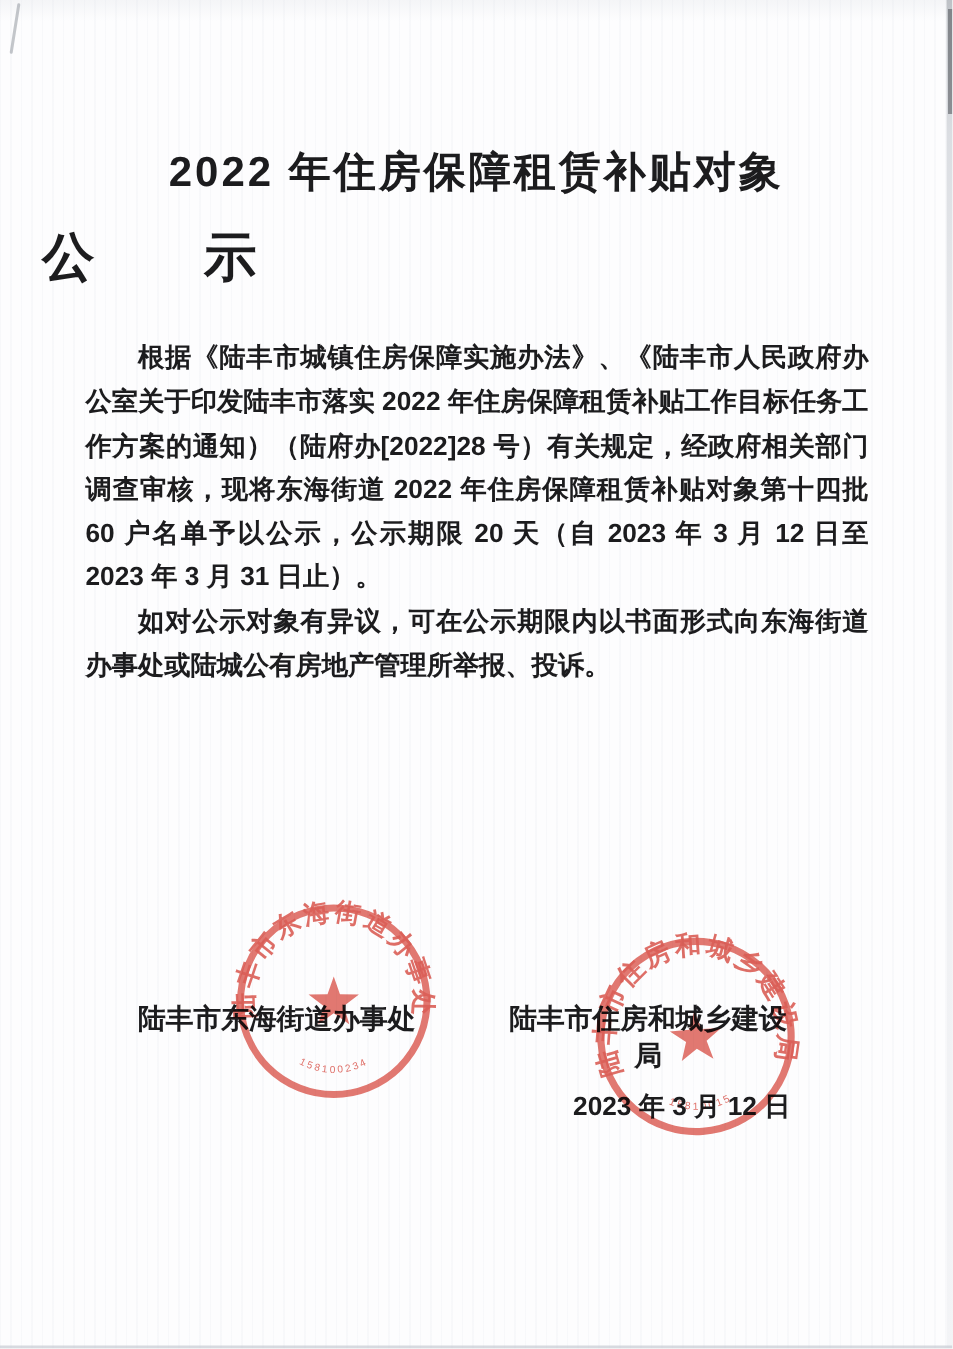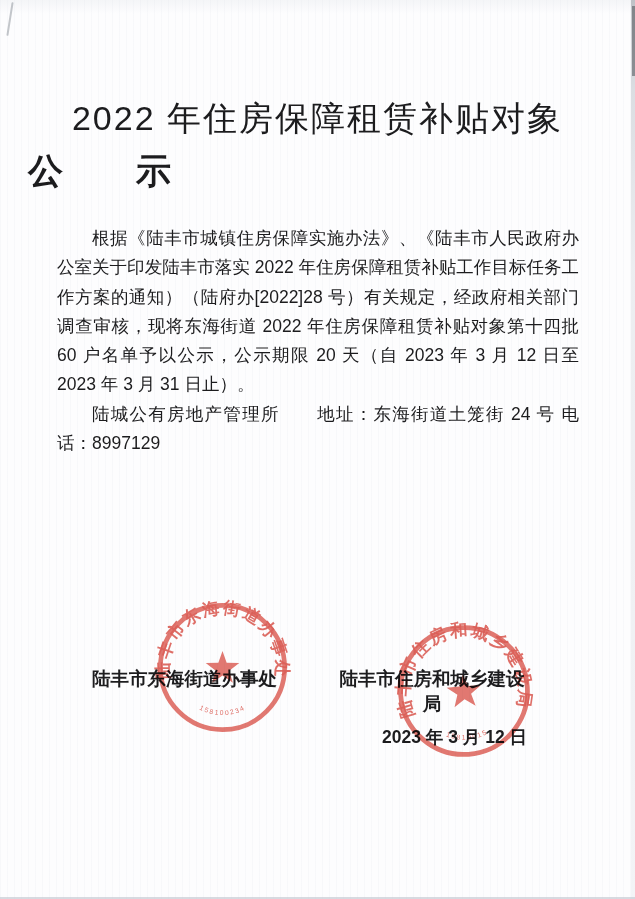--- a/index.html
+++ b/index.html
@@ -17,25 +17,25 @@
   }
   
   .edge-right{position:absolute;top:0;right:0;width:4px;height:100%;
     background:linear-gradient(180deg,#878d95 0%,#b9bec6 10%,#dbdee3 30%,#e9ebef 100%);opacity:.5;}
   .corner-tr-mark{position:absolute;top:6px;right:0;width:3px;height:70px;background:#4c5056;opacity:.55;}
   .scratch-tl{position:absolute;top:2px;left:9px;width:2px;height:34px;background:#7d838c;
     transform:rotate(9deg);opacity:.45;border-radius:2px;}
   .edge-bottom{position:absolute;bottom:0;left:0;width:100%;height:2px;background:#c9ced6;opacity:.75;}
   
   .doc-title{position:absolute;top:96px;left:0;width:100%;text-align:center;
-    font-size:34px;font-weight:400;letter-spacing:2px;}
+    font-size:28px;font-weight:700;letter-spacing:2px;}
   .doc-subtitle{position:absolute;top:148px;left:0;width:100%;text-align:left;
     font-size:35px;font-weight:700;letter-spacing:1px;margin-left:28px;}
   .doc-body{position:absolute;top:224px;left:57px;width:522px;
-    font-size:17.5px;line-height:29.3px;font-weight:400;
+    font-size:17.5px;line-height:29.3px;font-weight:700;
     text-align:justify;}
   .doc-body p{margin:0;text-indent:2em;}
   .doc-body p.attachment{margin-top:10px;}
   
   .sign-left-org{position:absolute;top:666px;left:92px;font-size:18.5px;font-weight:700;z-index:2;}
   .sign-right{position:absolute;top:666px;left:337px;width:190px;text-align:center;z-index:2;}
   .sign-right-org{font-size:18.5px;font-weight:700;}
   .sign-right-date{margin-top:9px;font-size:17.5px;font-weight:700;text-align:right;}
   
   .seal{position:absolute;color:var(--seal-red,#d94a40);
@@ -54,21 +54,21 @@
   <div class="scratch-tl"></div>
   <div class="edge-right"></div>
   <div class="corner-tr-mark"></div>
   <div class="edge-bottom"></div>
 
   <div class="doc-title">2022 年住房保障租赁补贴对象</div>
   <div class="doc-subtitle">公　　示</div>
 
   <div class="doc-body">
     <p>根据《陆丰市城镇住房保障实施办法》、《陆丰市人民政府办公室关于印发陆丰市落实 2022 年住房保障租赁补贴工作目标任务工作方案的通知）（陆府办[2022]28 号）有关规定，经政府相关部门调查审核，现将东海街道 2022 年住房保障租赁补贴对象第十四批 60 户名单予以公示，公示期限 20 天（自 2023 年 3 月 12 日至 2023 年 3 月 31 日止）。</p>
-    <p>陆城公有房地产管理所　　地址：东海街道土笼街 24 号 电话：8997129</p>
+    <p>如对公示对象有异议，可在公示期限内以书面形式向东海街道办事处或陆城公有房地产管理所举报、投诉。</p>
   </div>
 
   <div class="sign-left-org">陆丰市东海街道办事处</div>
   <div class="sign-right">
     <div class="sign-right-org">陆丰市住房和城乡建设局</div>
     <div class="sign-right-date">2023 年 3 月 12 日</div>
   </div>
 
   <svg class="seal seal-left" width="145" height="145" viewBox="0 0 140 140">
     <defs>

